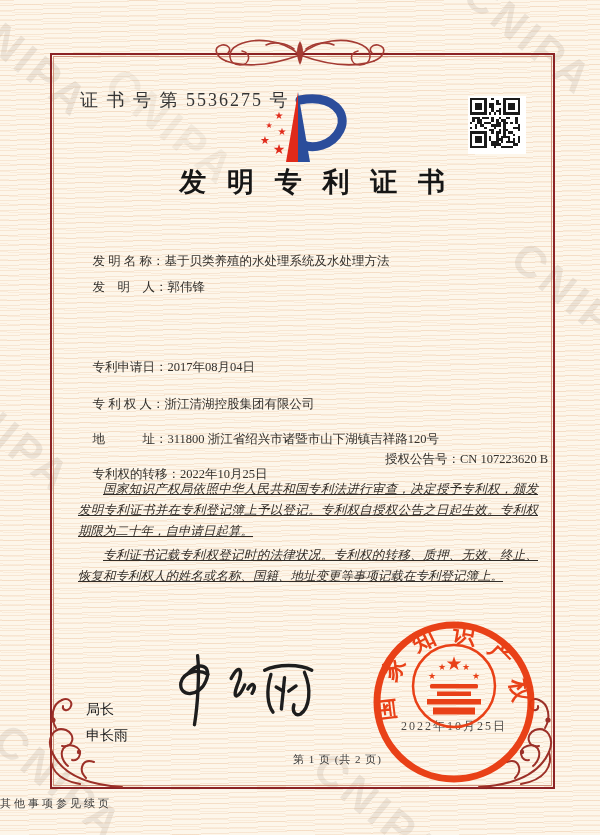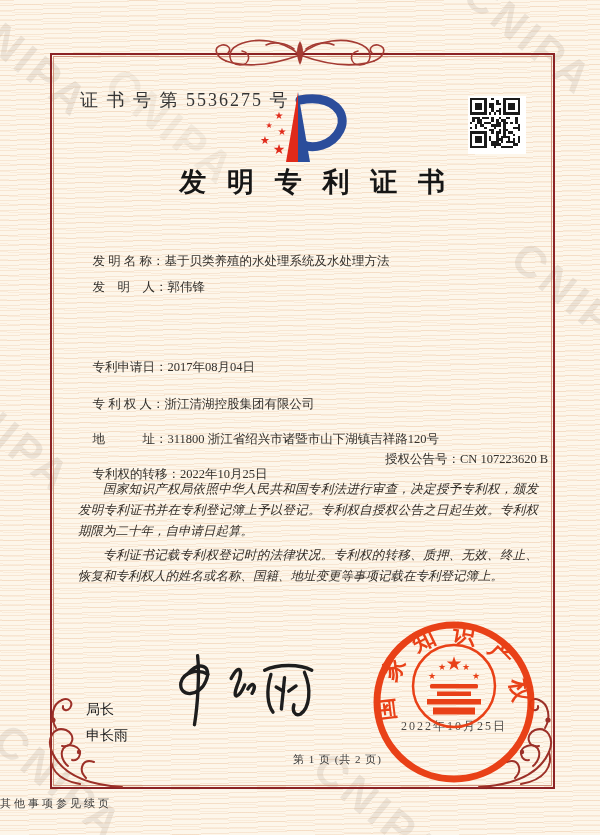--- a/index.html
+++ b/index.html
@@ -22,21 +22,21 @@
   .cert-no{position:absolute;left:80px;top:88px;font-size:18px;letter-spacing:2px;color:#343434;white-space:pre;}
   .logo{position:absolute;left:238px;top:86px;width:124px;height:84px;}
   .qr{position:absolute;left:468px;top:96px;width:54px;height:54px;background:#fff;padding:2px;}
   .title{position:absolute;left:0;right:0;top:164px;text-align:center;
     font-size:27px;font-weight:bold;letter-spacing:7px;color:#161616;white-space:pre;margin-left:31px;}
   .row{position:absolute;left:80px;font-size:12.5px;white-space:pre;color:#33302c;}
   .row .lab{color:#33302c;}
   .grant-no{position:absolute;left:305px;top:0;white-space:pre;}
   .paras{position:absolute;left:78px;top:479px;width:460px;
     font-style:italic;font-size:12.5px;line-height:21px;color:#322d28;text-align:justify;}
-  .paras p{margin:0 0 3px 0;text-indent:2em;}
+  .paras p{margin:0 0 3px 0;text-indent:2em;text-decoration:underline;}
   .officer{position:absolute;left:86px;top:668px;font-family:"Liberation Sans","DejaVu Sans",sans-serif;
     font-size:14px;color:#1c1c1c;line-height:26px;margin-top:28px;}
   .sig{position:absolute;left:152px;top:643px;width:175px;height:88px;}
   .seal{position:absolute;left:368px;top:616px;width:172px;height:172px;opacity:.95;}
   .page-no{position:absolute;left:50px;width:501px;top:752px;text-align:center;font-size:11px;letter-spacing:1px;color:#3a3a3a;white-space:pre;padding-left:37px;}
   .footer-note{position:absolute;left:0;right:0;top:796px;text-align:left;font-size:11px;letter-spacing:3px;color:#3a3a3a;font-family:Liberation Mono, monospace;}
   .ornament-top{position:absolute;left:190px;top:35px;width:220px;height:40px;}
   .corner{position:absolute;width:92px;height:102px;}
   .corner.bl{left:34px;top:690px;}
   .corner.br{left:475px;top:690px;transform:scaleX(-1);}

